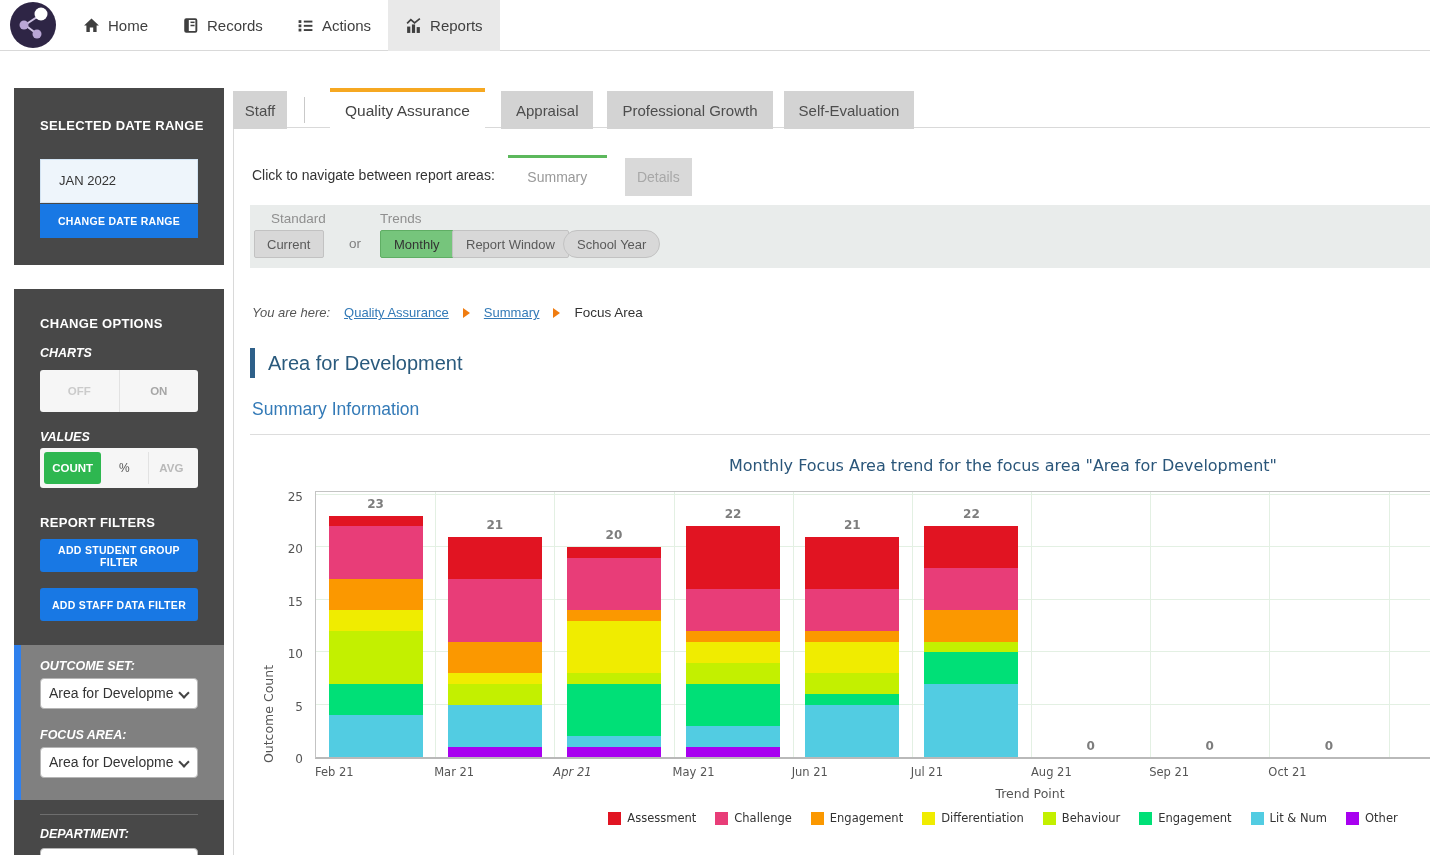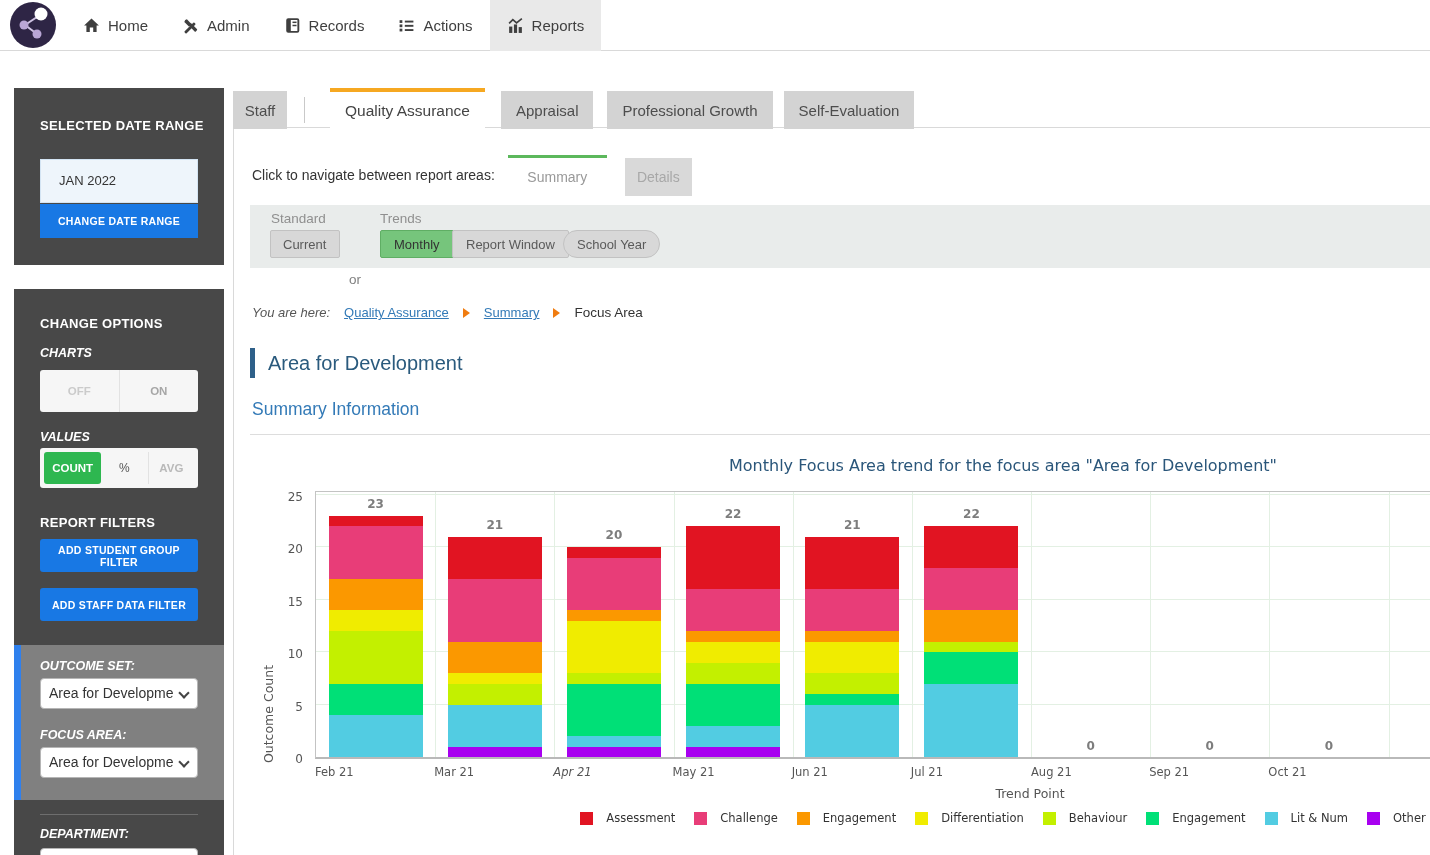--- a/index.html
+++ b/index.html
@@ -70,21 +70,21 @@
   .subtab { display:flex; align-items:center; justify-content:center; font-size:14px; cursor:pointer; }
   .subtab.active { width:99px; height:41px; background:#fff; border-top:3px solid #5cb85c; color:#999; }
   .subtab.inactive { width:67px; height:38px; background:#d9d9d9; color:#a8a8a8; margin-left:18px; }
 
   .grayband { position:absolute; left:17px; top:118px; width:1180px; height:63px; background:#e9eceb; }
   .bandlabel { position:absolute; top:6px; font-size:13.5px; color:#8f8f8f; }
   .bandbtn { position:absolute; top:25px; height:28px; padding:0 13px; font-size:13px; color:#5a5a5a;
     background:#d8d8d8; border:1px solid #c2c2c2; border-radius:2px; cursor:pointer;
     font-family:inherit; }
   .bandbtn.green { background:#76c57c; border-color:#5fae64; color:#333; }
-  .orword { position:absolute; left:99px; top:31px; font-size:13.5px; color:#808080;margin-top:36px; }
+  .orword { position:absolute; left:99px; top:31px; font-size:13.5px; color:#808080; }
 
   .breadcrumb { position:absolute; left:19px; top:218px; display:flex; align-items:center;
     font-size:13px; }
   .bc-prefix { font-style:italic; color:#555; margin-right:14px; }
   .bc-link { color:#337ab7; text-decoration:underline; cursor:pointer; }
   .bc-arrow { width:0; height:0; border-left:7px solid #f07c10; border-top:5px solid transparent;
     border-bottom:5px solid transparent; margin:0 14px; }
   .bc-current { color:#333; font-size:13.5px; }
 
   .area-heading { position:absolute; left:17px; top:261px; border-left:5px solid #2e6089;
@@ -104,21 +104,21 @@
   .barseg { position:absolute; }
   .total { position:absolute; text-align:center; font-size:12px; font-weight:700; color:#7d7d7d; }
   .ylabel { position:absolute; left:-61px; top:254px; width:160px; height:16px; text-align:center;
     font-size:12.5px; color:#555; transform:rotate(-90deg); }
   .ytick { position:absolute; left:13px; width:40px; text-align:right; font-size:12px; color:#555; }
   .xtick { position:absolute; top:313px; text-align:left; font-size:11.5px; color:#555; }
   .xaxis-title { position:absolute; left:65px; top:334px; width:1430px; text-align:center;
     font-size:12.5px; color:#555; }
   .legend { position:absolute; left:0; top:359px; width:1506px; display:flex; justify-content:center;
     align-items:center; gap:19px; }
-  .legend-item { display:flex; align-items:center; gap:13px; font-size:11.5px; color:#333;
+  .legend-item { display:flex; align-items:center; gap:6px; font-size:11.5px; color:#333;
     cursor:pointer; }
   .legend-swatch { width:13px; height:13px; }
 </style>
 </head>
 <body>
 
 <div class="topnav">
   <svg class="logo" viewBox="0 0 46 46">
     <circle cx="23" cy="23" r="23" fill="#2e2545"></circle>
     <line x1="30" y1="13" x2="15" y2="23" stroke="#cfc3e3" stroke-width="2"></line>
@@ -129,28 +129,20 @@
   </svg>
   <div class="navlist">
     <div class="navitem">
       <svg width="17" height="17" viewBox="0 0 16 16">
         <path d="M8 1.5 L15 8 H12.8 V14 H9.6 V9.8 H6.4 V14 H3.2 V8 H1 Z" fill="#3f3f3f"></path>
       </svg>
       <span>Home</span>
     </div>
     <div class="navitem">
       <svg width="17" height="17" viewBox="0 0 16 16">
-        <path d="M2.2 4.6 L6.5 8.9 L8.9 6.5 L4.6 2.2 A3 3 0 0 0 2.2 4.6 Z" fill="#3f3f3f"></path>
-        <rect x="6" y="8" width="9" height="3" rx="0.8" transform="rotate(45 10 9.5)" fill="#3f3f3f"></rect>
-        <rect x="1" y="9" width="13" height="2.6" rx="0.8" transform="rotate(-45 7.5 10.3)" fill="#3f3f3f"></rect>
-      </svg>
-      <span>Admin</span>
-    </div>
-    <div class="navitem">
-      <svg width="17" height="17" viewBox="0 0 16 16">
         <rect x="3" y="2" width="10.5" height="12" rx="1" fill="none" stroke="#3f3f3f" stroke-width="1.8"></rect>
         <rect x="3" y="2" width="3.4" height="12" fill="#3f3f3f"></rect>
         <line x1="8" y1="5" x2="11.8" y2="5" stroke="#3f3f3f" stroke-width="1.4"></line>
         <line x1="8" y1="8" x2="11.8" y2="8" stroke="#3f3f3f" stroke-width="1.4"></line>
       </svg>
       <span>Records</span>
     </div>
     <div class="navitem">
       <svg width="17" height="17" viewBox="0 0 16 16">
         <rect x="1.5" y="3" width="2.6" height="2.6" fill="#3f3f3f"></rect>
@@ -230,21 +222,21 @@
   </div>
 
   <div class="subnav">
     <div class="caption">Click to navigate between report areas:</div>
     <div class="subtab active">Summary</div>
     <div class="subtab inactive">Details</div>
   </div>
 
   <div class="grayband">
     <div class="bandlabel" style="left:21px;">Standard</div>
-    <button class="bandbtn" style="left:20px;padding-left:12px;">Current</button>
+    <button class="bandbtn" style="left:4px;padding-left:12px;">Current</button>
     <div class="orword">or</div>
     <div class="bandlabel" style="left:130px;">Trends</div>
     <button class="bandbtn green" style="left:130px;">Monthly</button>
     <button class="bandbtn" style="left:202px;">Report Window</button>
     <button class="bandbtn" style="left:313px;border-radius:14px;">School Year</button>
   </div>
 
   <div class="breadcrumb">
     <span class="bc-prefix">You are here:</span>
     <span class="bc-link">Quality Assurance</span>

